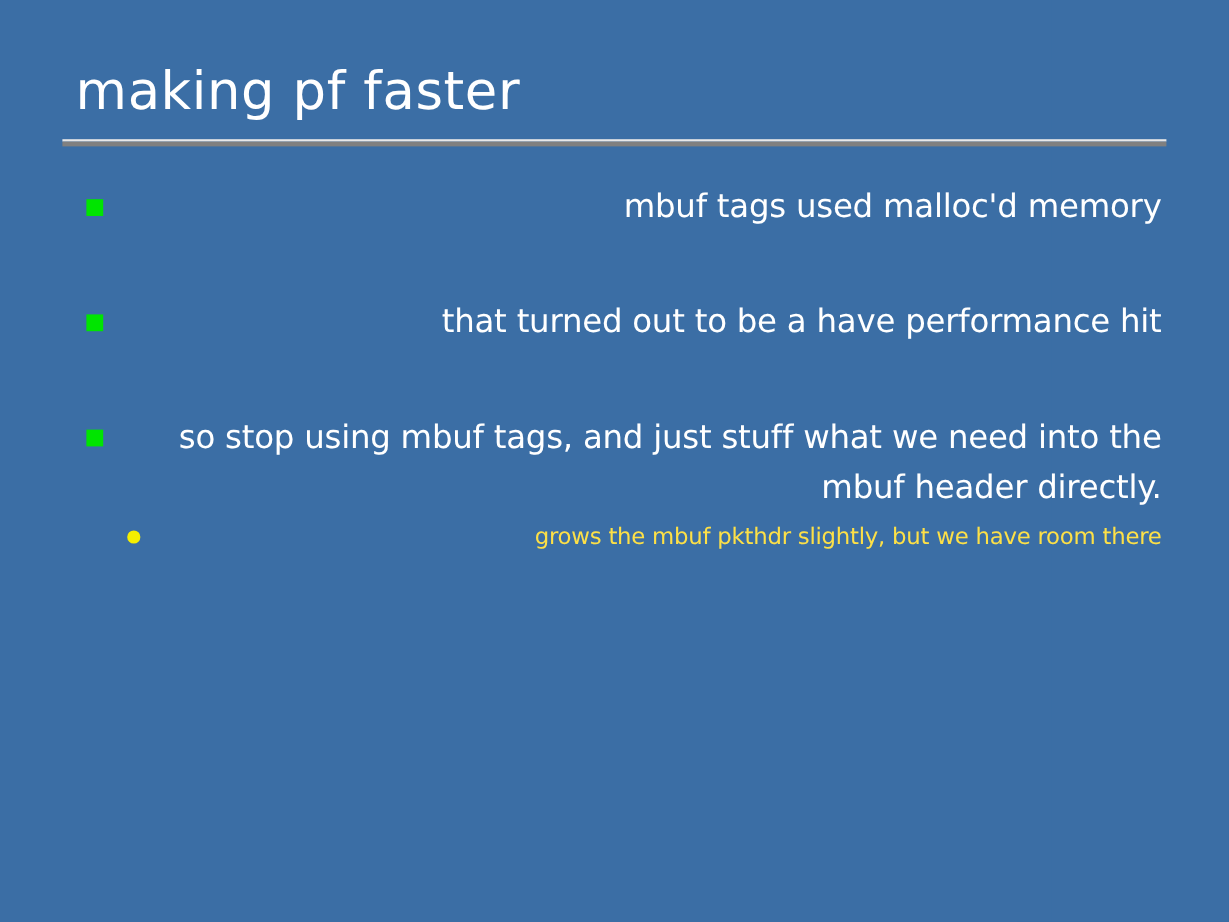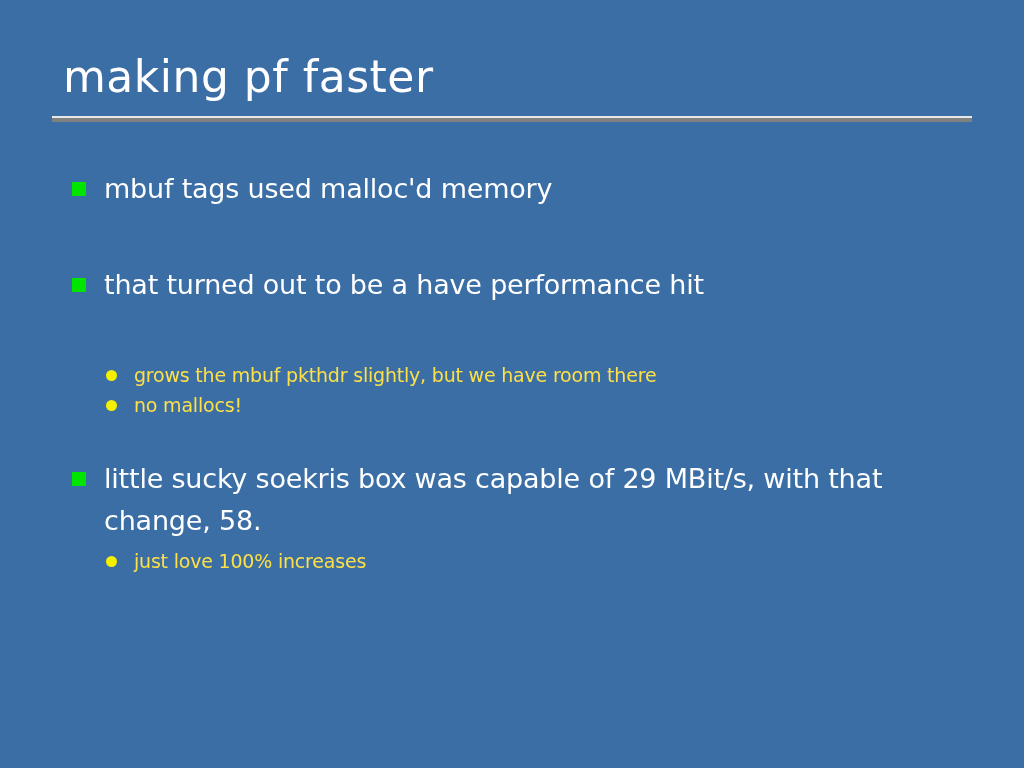--- a/index.html
+++ b/index.html
@@ -56,22 +56,23 @@
   #title-rule .rule-dark {
     width: 100%;
     height: 4px;
     background: #808080;
   }
 
   
   #body-block {
     position: absolute;
     left: 68px;
-    top: 168px;
+    top: 152px;
     width: 900px;
+    text-align: right;
   }
 
   .bullet-group {
     margin-bottom: 0px;
   }
 
   .lvl1 {
     position: relative;
     padding-left: 36px;
     color: #ffffff;
@@ -147,37 +148,27 @@
     <div class="bullet-group">
       <div class="lvl1">
         <span class="marker-sq"></span>
         <span class="txt">that turned out to be a have performance hit</span>
       </div>
     </div>
 
     <div class="gap-lg"></div>
 
     <div class="bullet-group">
+      <div class="lvl1">
+        <span class="marker-sq"></span>
+        <span class="txt">so stop using mbuf tags, and just stuff what we need into the mbuf header directly.</span>
+      </div>
       <div class="lvl2">
         <span class="marker-dot"></span>
         <span class="txt">grows the mbuf pkthdr slightly, but we have room there</span>
-      </div>
-      <div class="lvl2">
-        <span class="marker-dot"></span>
-        <span class="txt">no mallocs!</span>
       </div>
     </div>
 
     <div class="gap-md"></div>
 
-    <div class="bullet-group">
-      <div class="lvl1">
-        <span class="marker-sq"></span>
-        <span class="txt">little sucky soekris box was capable of 29 MBit/s, with that change, 58.</span>
-      </div>
-      <div class="lvl2">
-        <span class="marker-dot"></span>
-        <span class="txt">just love 100% increases</span>
-      </div>
-    </div>
 
   </div>
 </div>
 
 </body></html>

